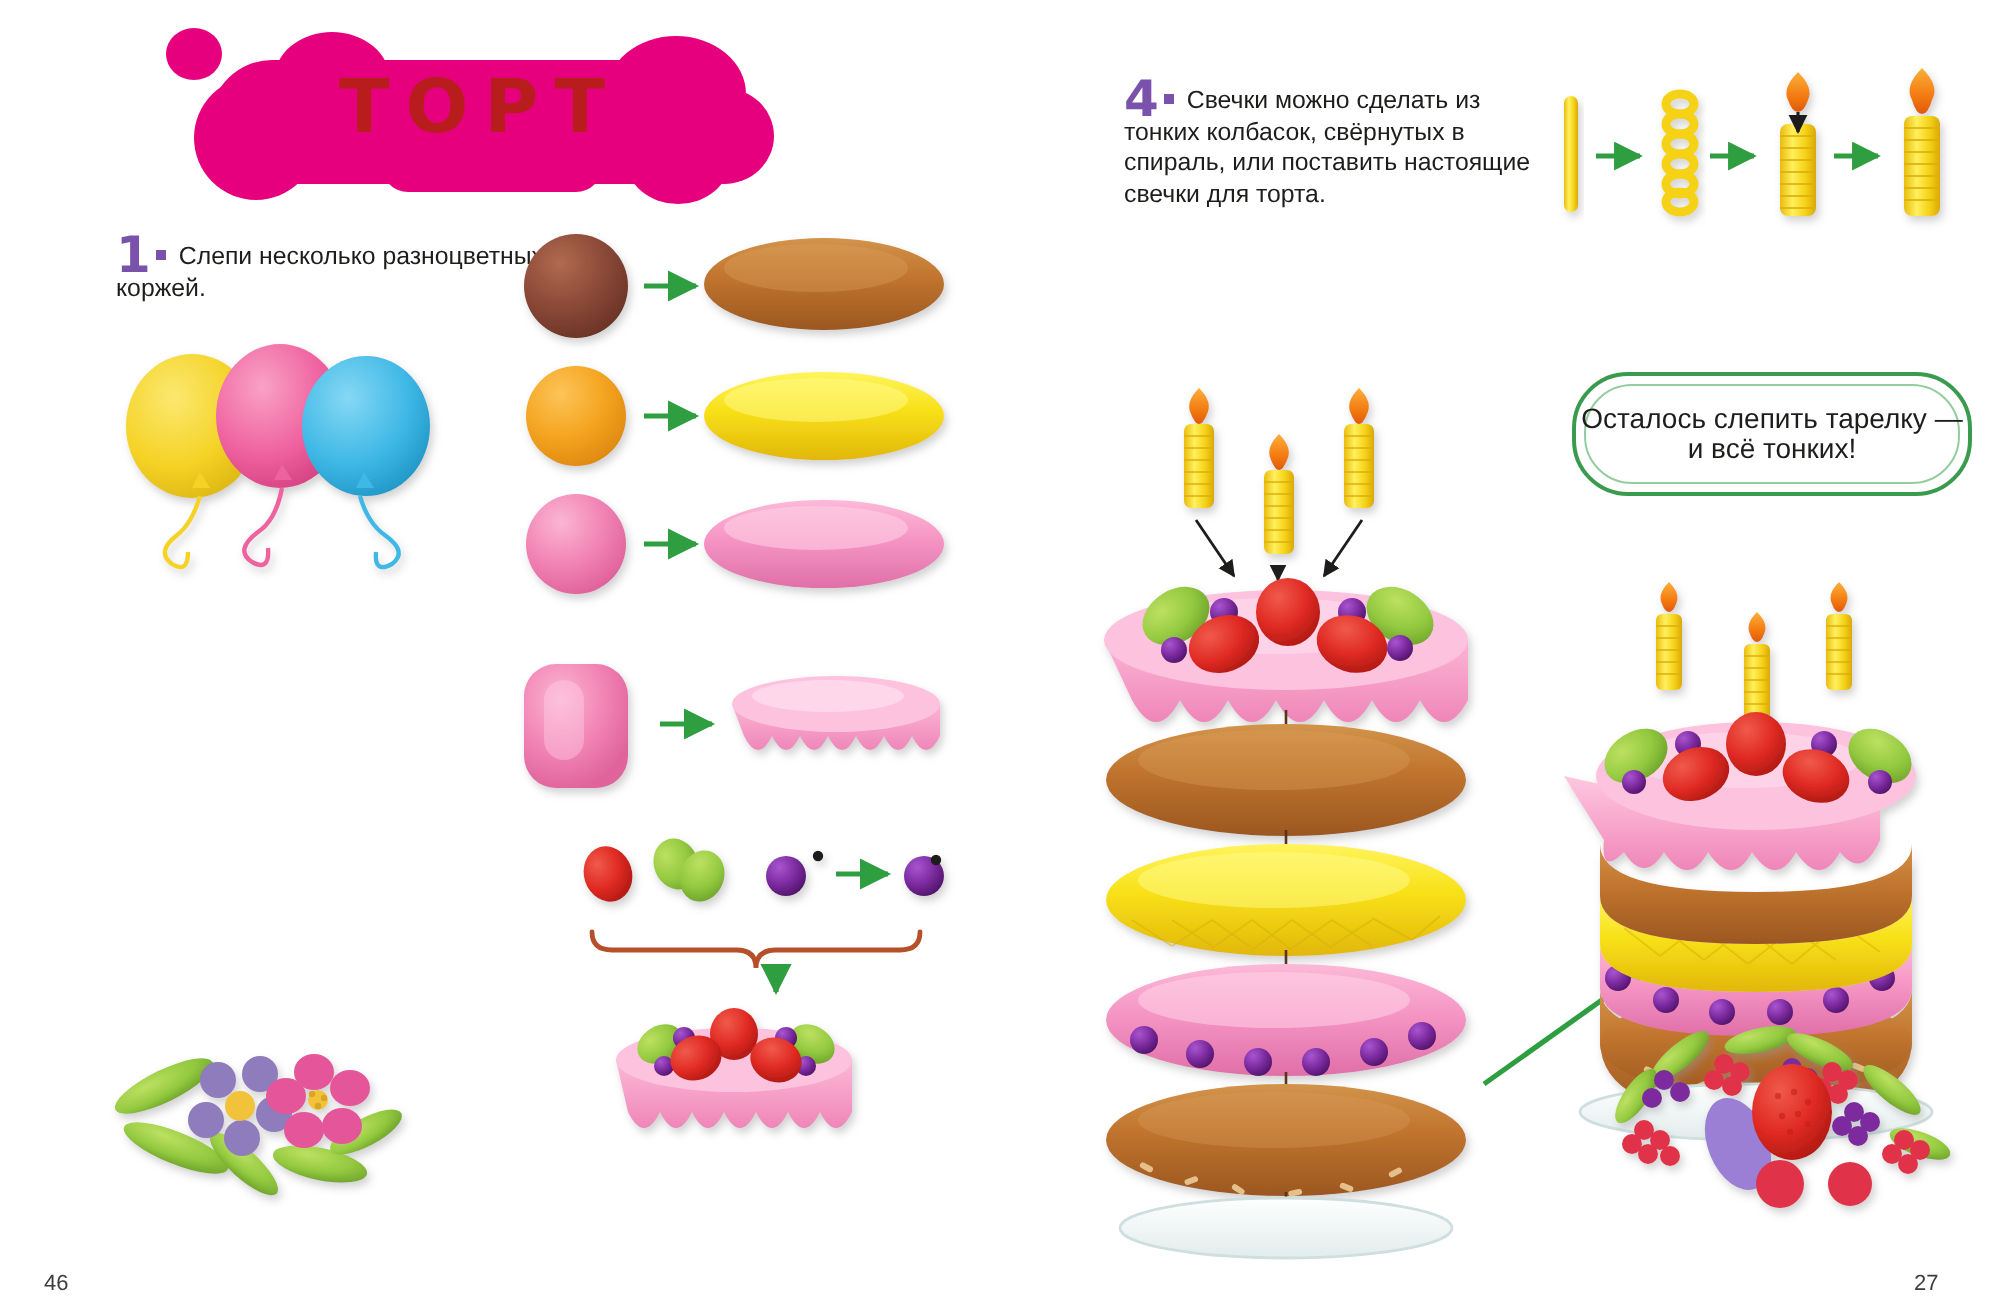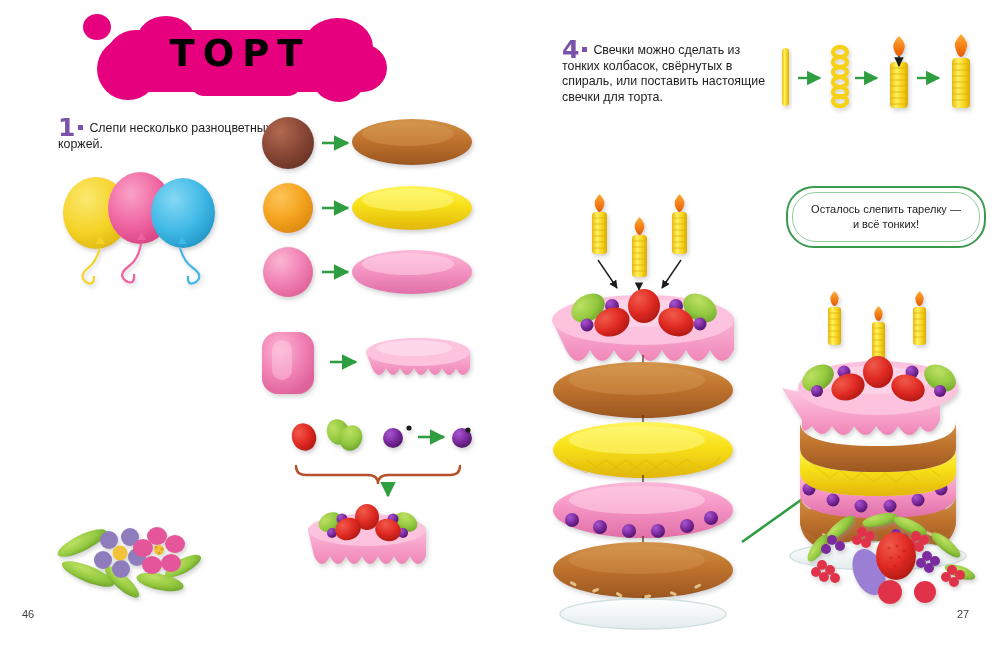--- a/index.html
+++ b/index.html
@@ -23,21 +23,21 @@
   .blob-b1 { left: 22px; top: 26px; width: 62px; height: 62px; }
   .blob-b2 { left: 62px; top: 4px; width: 58px; height: 48px; }
   .blob-b3 { left: 8px; top: 2px; width: 28px; height: 26px; }
   .blob-b4 { left: 228px; top: 6px; width: 70px; height: 58px; }
   .blob-b5 { left: 262px; top: 32px; width: 50px; height: 48px; }
   .blob-b6 { left: 238px; top: 46px; width: 52px; height: 44px; }
   .blob-b7 { left: 116px; top: 58px; width: 110px; height: 26px; border-radius: 14px; }
   .banner-text {
     position: absolute; left: 0; top: 20px; width: 330px;
     text-align: center;
-    color: #000000; font-size: 37px; font-weight: bold;
+    color: #b91c1c; font-size: 37px; font-weight: bold;
     letter-spacing: 8px;
     z-index: 5;
     font-family: "DejaVu Sans", sans-serif;
   }
 
   
   .step { position: absolute; color: #1d1d1b; font-size: 12.4px; line-height: 15.6px; }
   .step .num {
     color: #7b52ab; font-size: 25px; font-weight: bold;
     vertical-align: -4px; margin-right: 3px;
@@ -60,25 +60,25 @@
     border: 2.5px solid #3a9a4e; border-radius: 28px;
     display: flex; align-items: center; justify-content: center;
     text-align: center;
   }
   #callout::after {
     content: ""; position: absolute; left: 4px; top: 4px; right: 4px; bottom: 4px;
     border: 1.6px solid #7fc48c; border-radius: 24px; opacity: .85;
   }
   #callout .txt {
     position: relative; z-index: 2;
-    font-size: 11px; line-height: 15px; color: #1d1d1b;
+    font-size: 14px; line-height: 15px; color: #1d1d1b;
   }
 
   
-  .pagenum { position: absolute; font-size: 11px; color: #3c3c3b; }
+  .pagenum { position: absolute; font-size: 11px; color: #3c3c3b; margin-top: 28px; }
   #pg-left { left: 22px; top: 608px; }
   #pg-right { left: 957px; top: 608px; }
 
   svg { display: block; overflow: visible; }
   .artlayer { position: absolute; left: 0; top: 0; width: 1000px; height: 648px; pointer-events: none; }
 </style>
 </head>
 <body>
 
 <div id="page">

